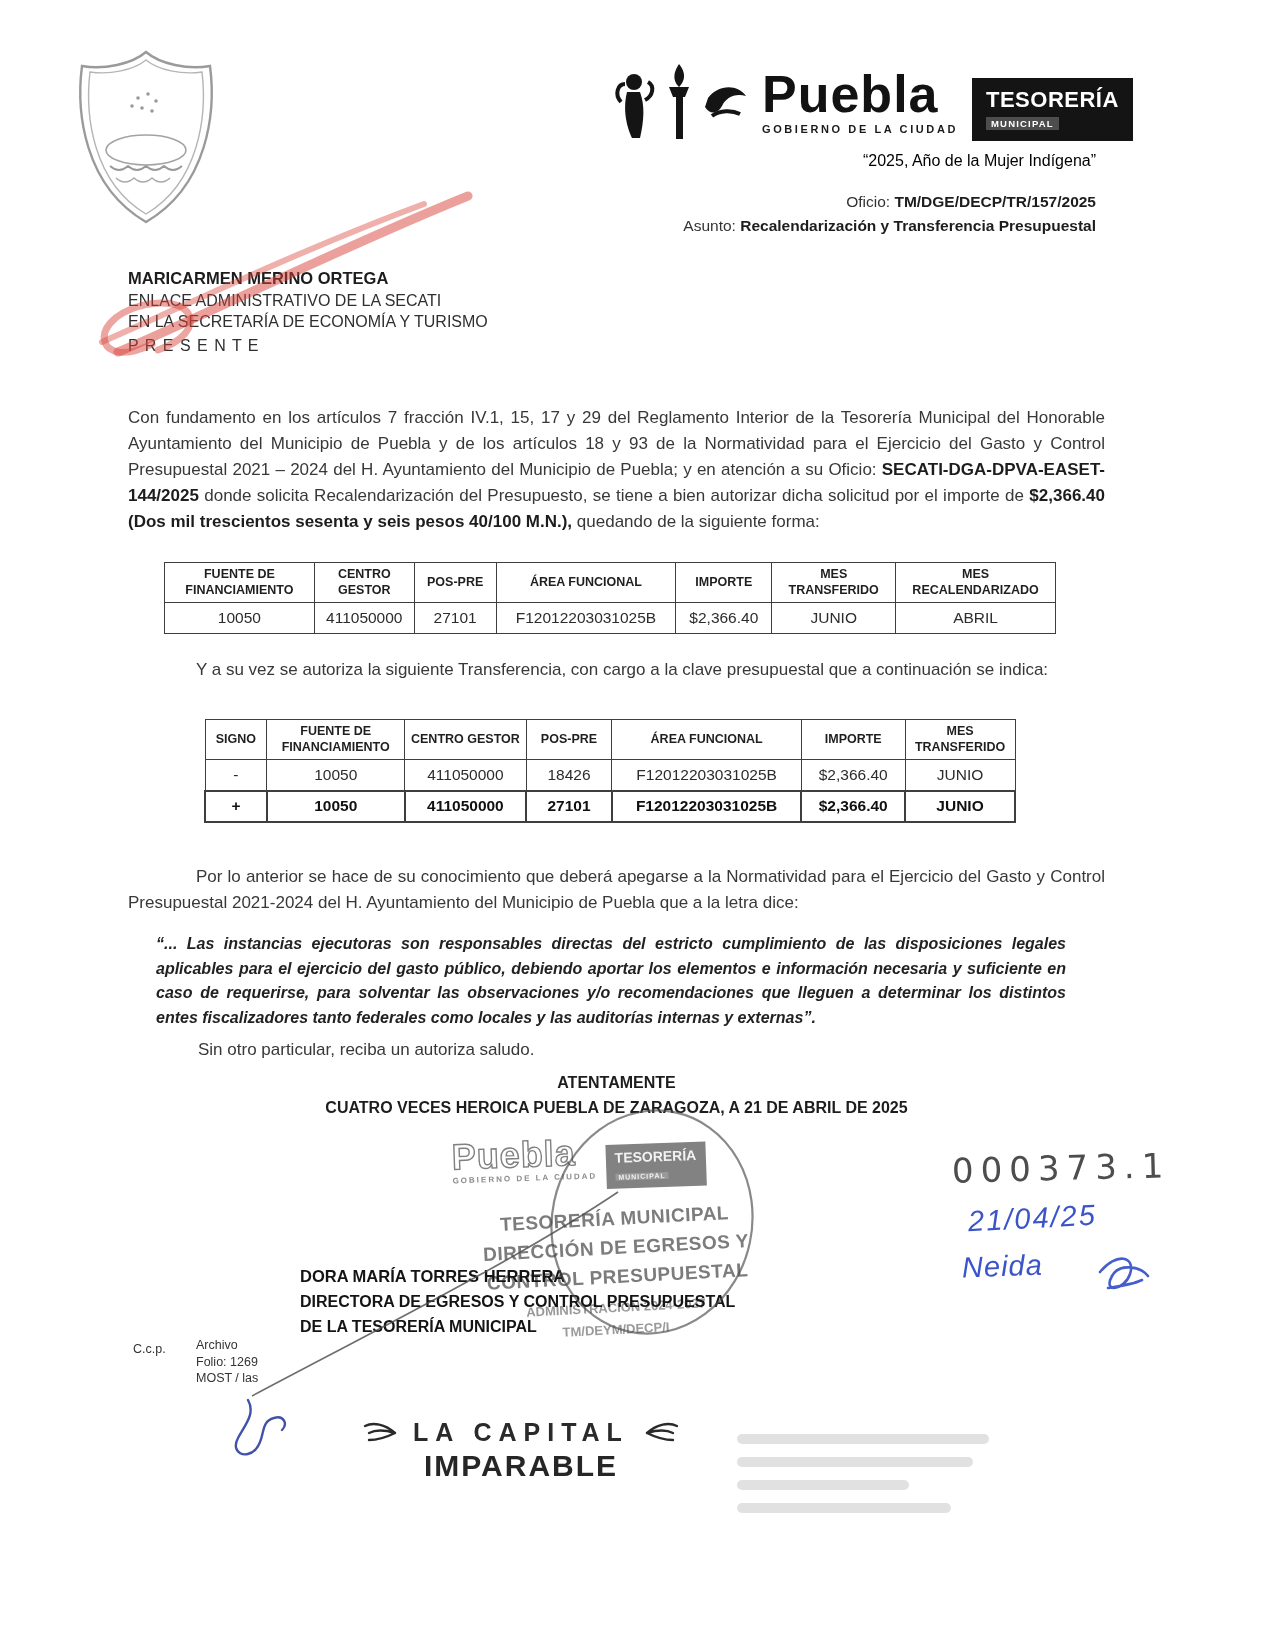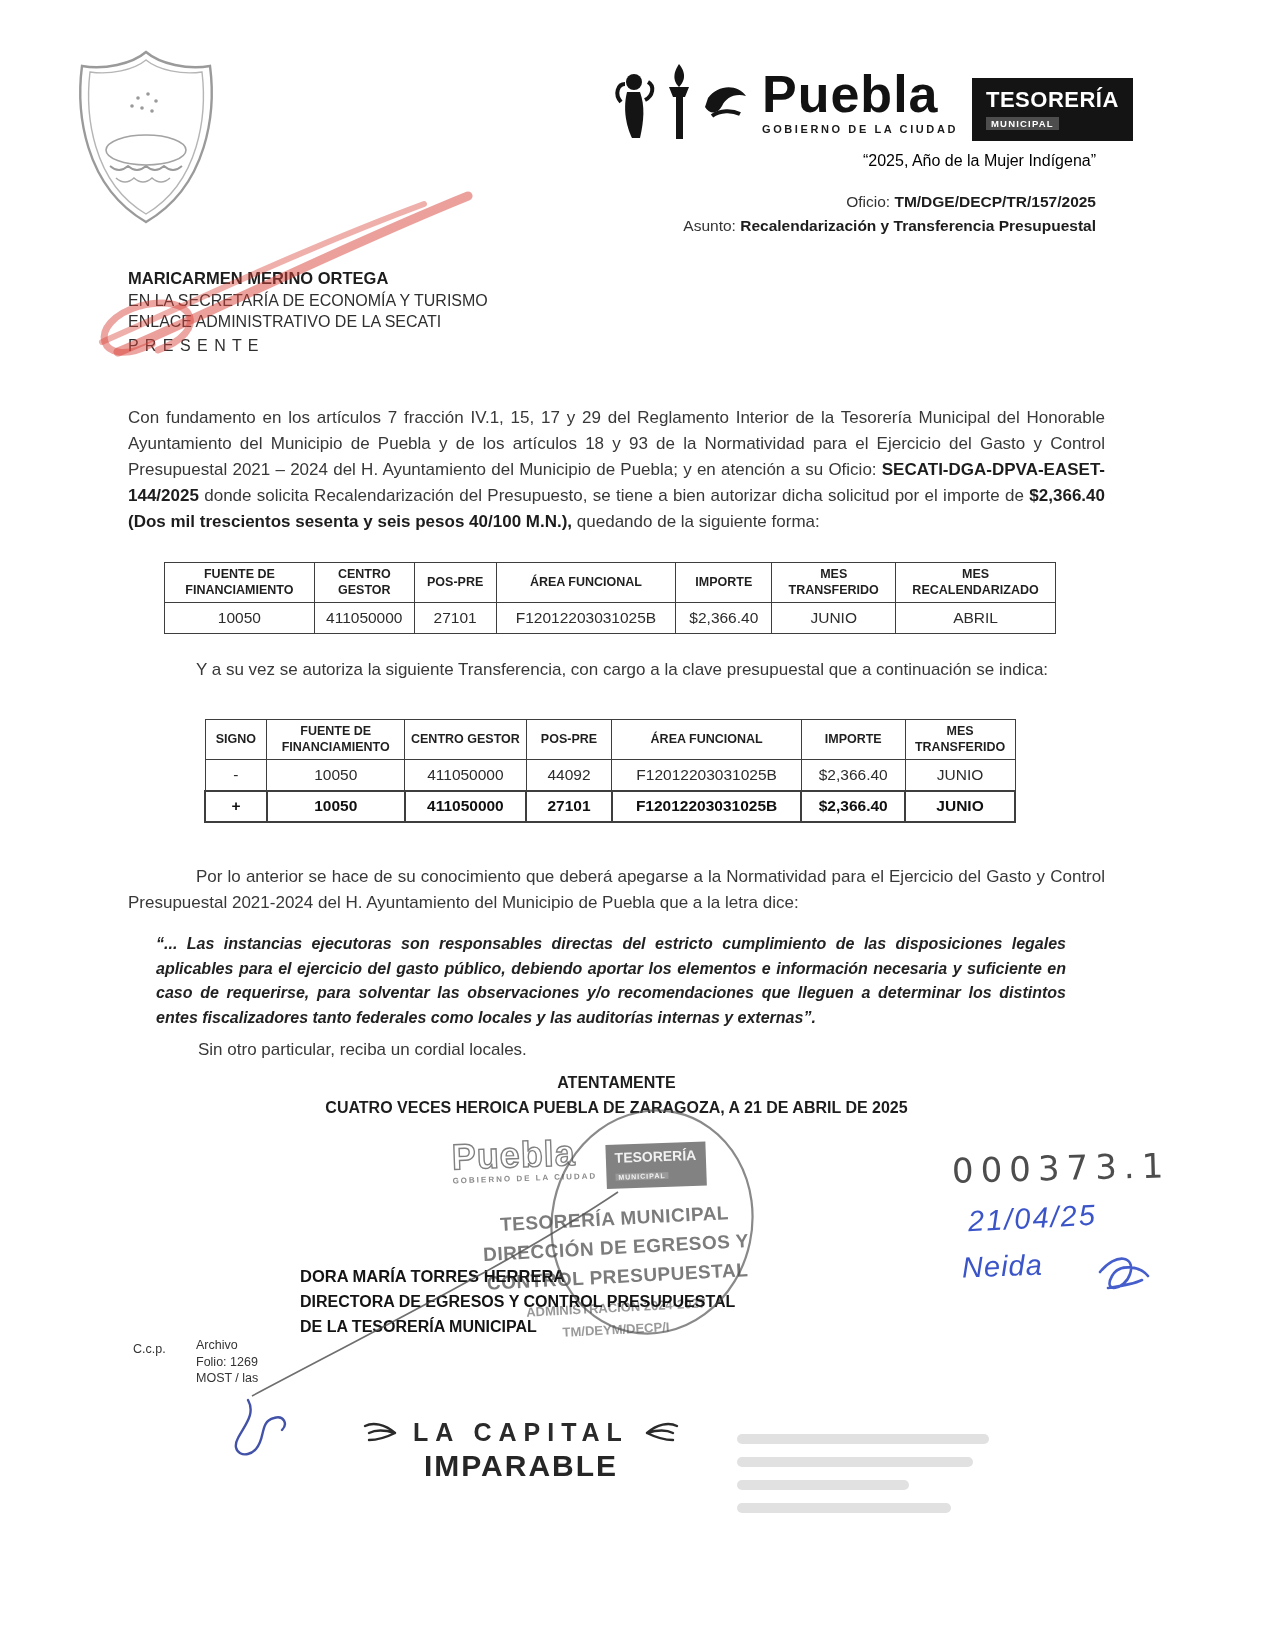--- a/index.html
+++ b/index.html
@@ -138,22 +138,22 @@
   </div>
 
   <div class="head-right">
     <div class="slogan">“2025, Año de la Mujer Indígena”</div>
     <div class="hr-line"><span>Oficio: </span><b>TM/DGE/DECP/TR/157/2025</b></div>
     <div class="hr-line"><span>Asunto: </span><b>Recalendarización y Transferencia Presupuestal</b></div>
   </div>
 
   <div class="recipient">
     <div class="r-name">MARICARMEN MERINO ORTEGA</div>
+    <div>ENLACE ADMINISTRATIVO DE LA SECATI</div>
     <div>EN LA SECRETARÍA DE ECONOMÍA Y TURISMO</div>
-    <div>ENLACE ADMINISTRATIVO DE LA SECATI</div>
     <div class="r-presente">P R E S E N T E</div>
   </div>
 
   <div class="para p1"><span>Con fundamento en los artículos 7 fracción IV.1, 15, 17 y 29 del Reglamento Interior de la Tesorería Municipal del Honorable Ayuntamiento del Municipio de Puebla y de los artículos 18 y 93 de la Normatividad para el Ejercicio del Gasto y Control Presupuestal 2021 – 2024 del H. Ayuntamiento del Municipio de Puebla; y en atención a su Oficio: </span><b>SECATI-DGA-DPVA-EASET-144/2025</b><span> donde solicita Recalendarización del Presupuesto, se tiene a bien autorizar dicha solicitud por el importe de </span><b>$2,366.40 (Dos mil trescientos sesenta y seis pesos 40/100 M.N.),</b><span> quedando de la siguiente forma:</span></div>
 
   <table class="doc-table t1">
     <colgroup>
       <col style="width:150px">
         <col style="width:100px">
         <col style="width:82px">
@@ -207,40 +207,40 @@
         <th>ÁREA FUNCIONAL</th>
         <th>IMPORTE</th>
         <th>MES TRANSFERIDO</th>
       </tr>
     </thead>
     <tbody>
       <tr>
         <td>-</td>
         <td>10050</td>
         <td>411050000</td>
-        <td>44092</td>
+        <td>18426</td>
         <td>F12012203031025B</td>
         <td>$2,366.40</td>
         <td>JUNIO</td>
       </tr>
       <tr class="bold-row">
         <td>+</td>
         <td>10050</td>
         <td>411050000</td>
         <td>27101</td>
         <td>F12012203031025B</td>
         <td>$2,366.40</td>
         <td>JUNIO</td>
       </tr>
     </tbody>
   </table>
 
   <div class="para p3">Por lo anterior se hace de su conocimiento que deberá apegarse a la Normatividad para el Ejercicio del Gasto y Control Presupuestal 2021-2024 del H. Ayuntamiento del Municipio de Puebla que a la letra dice:</div>
   <div class="quote">“... Las instancias ejecutoras son responsables directas del estricto cumplimiento de las disposiciones legales aplicables para el ejercicio del gasto público, debiendo aportar los elementos e información necesaria y suficiente en caso de requerirse, para solventar las observaciones y/o recomendaciones que lleguen a determinar los distintos entes fiscalizadores tanto federales como locales y las auditorías internas y externas”.</div>
-  <div class="closing-line">Sin otro particular, reciba un cordial locales.</div>
+  <div class="closing-line">Sin otro particular, reciba un autoriza saludo.</div>
 
   <div class="att">
     <div>ATENTAMENTE</div>
     <div>CUATRO VECES HEROICA PUEBLA DE ZARAGOZA, A 21 DE ABRIL DE 2025</div>
   </div>
 
   <div class="stamp-brand">
     <div>
       <div class="sb-name">Puebla</div>
       <div class="sb-tag">GOBIERNO DE LA CIUDAD</div>

